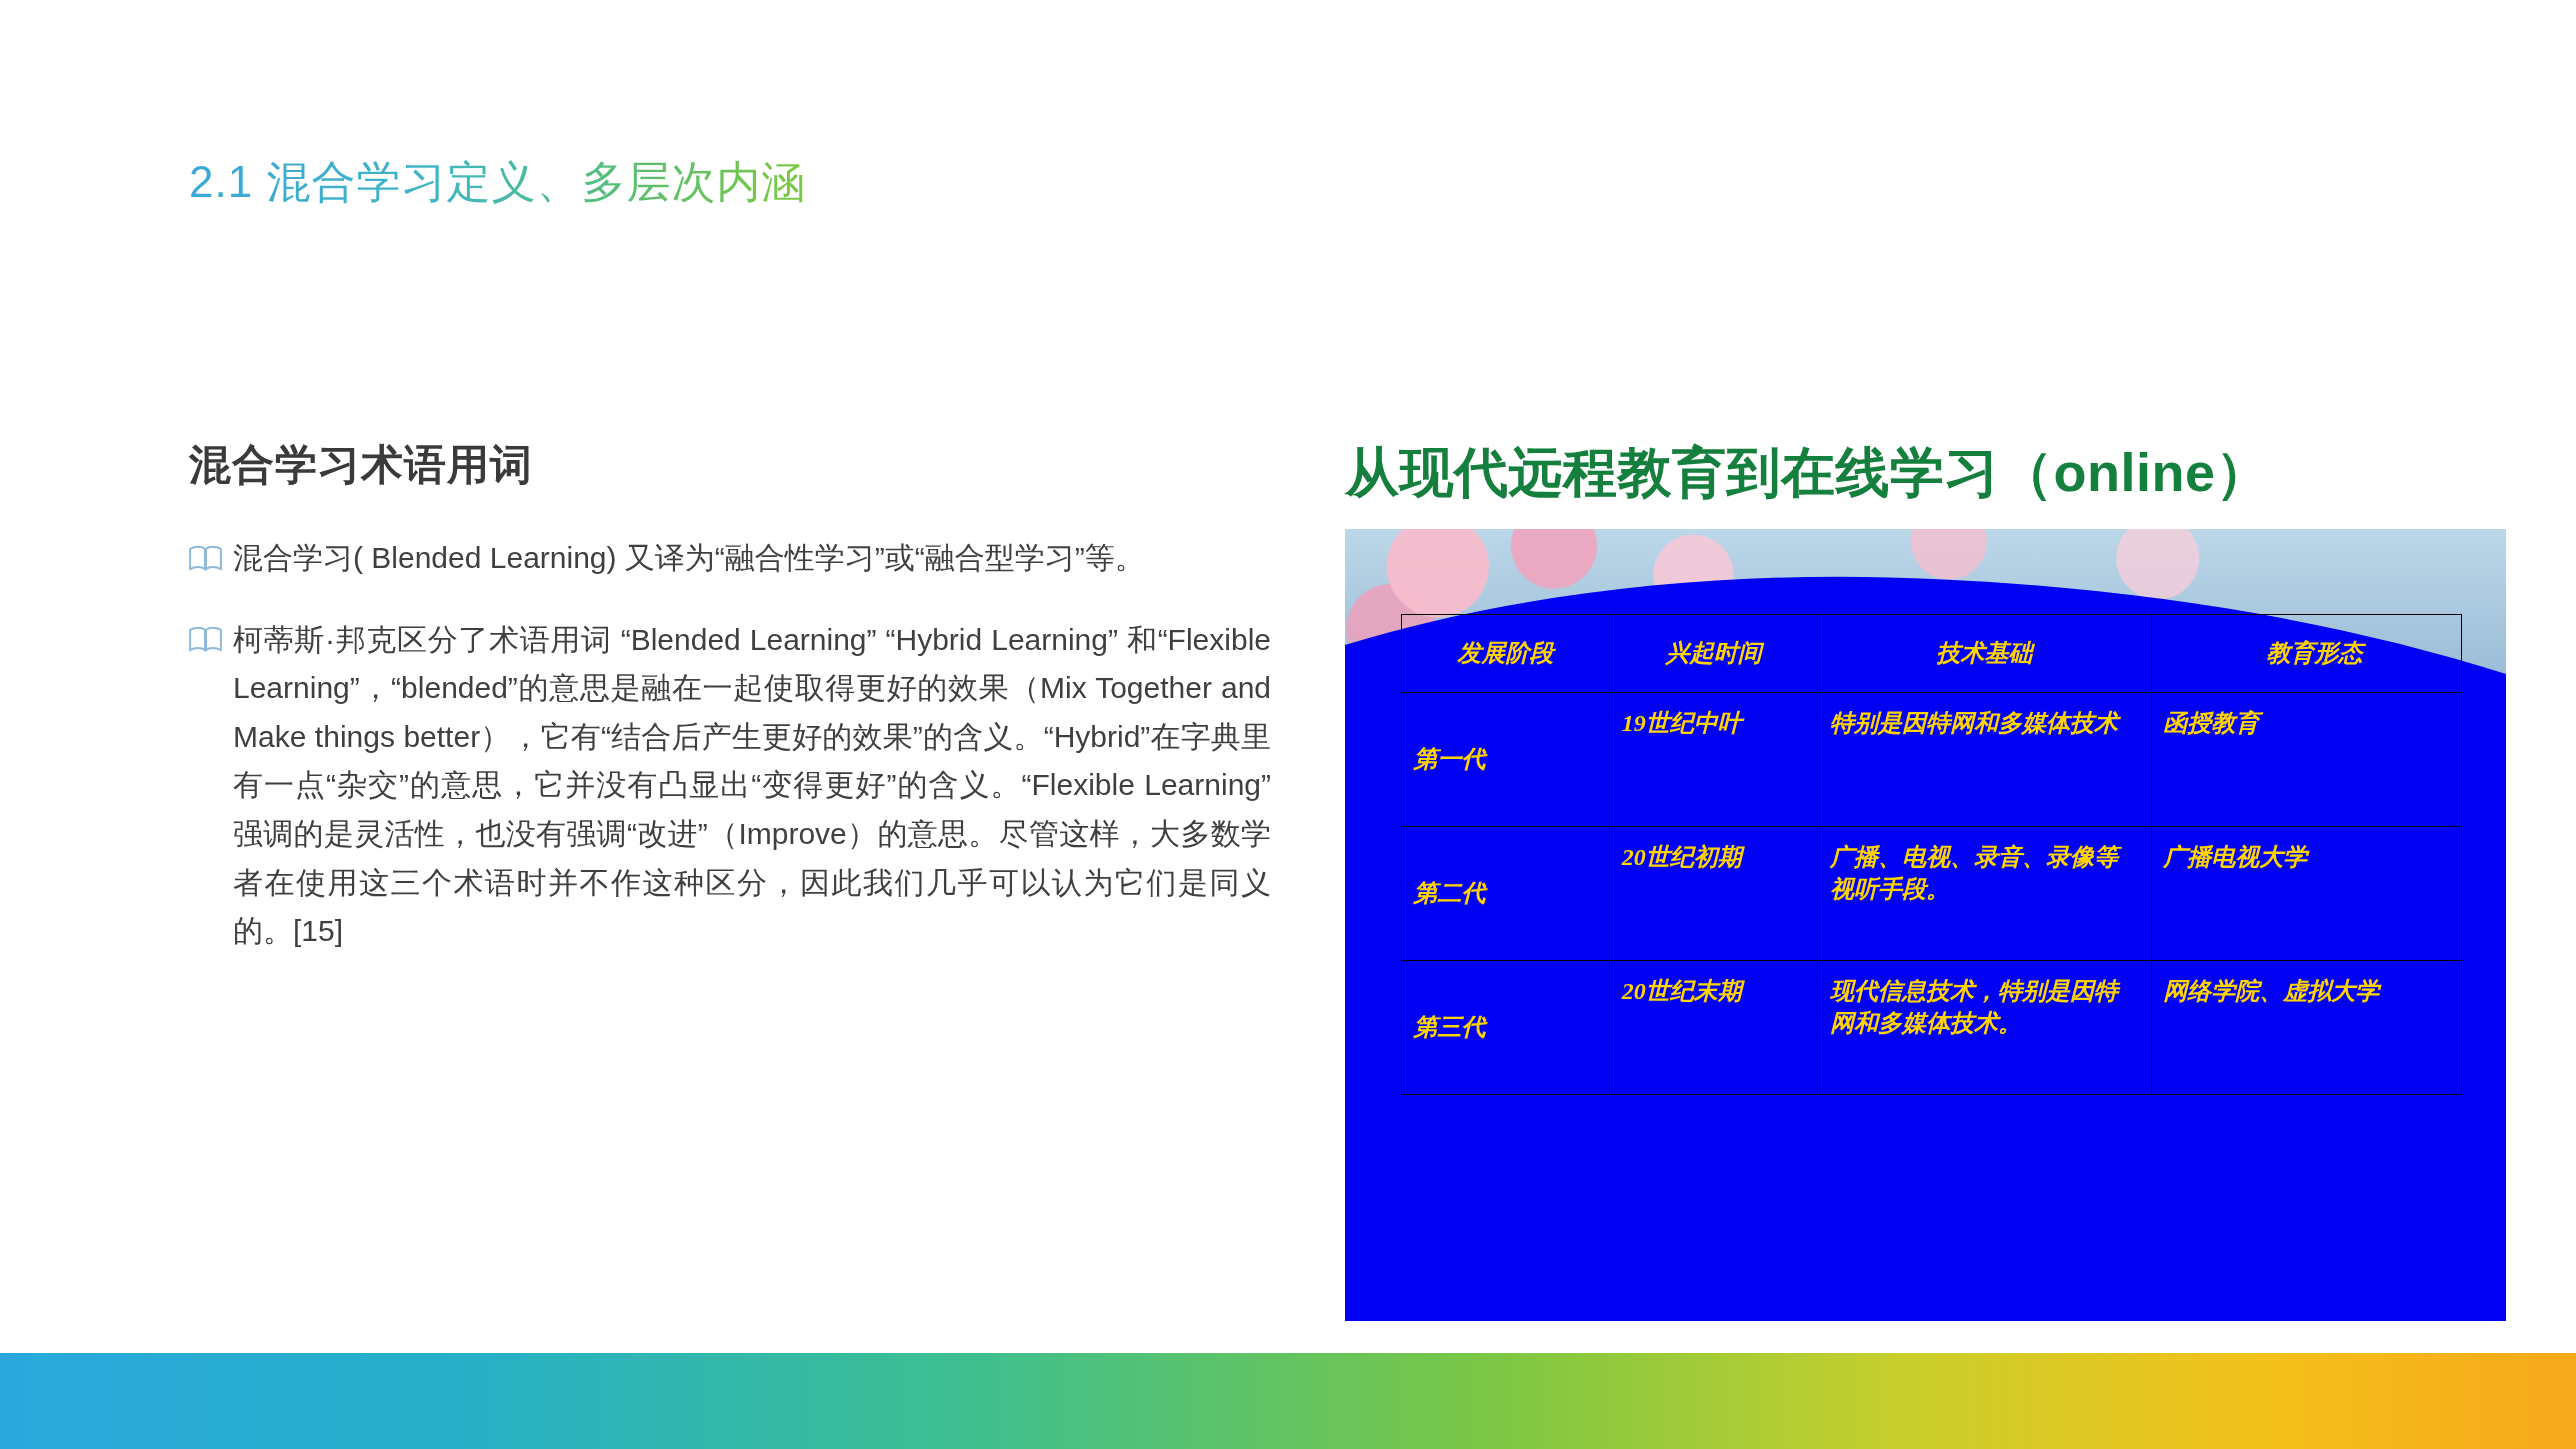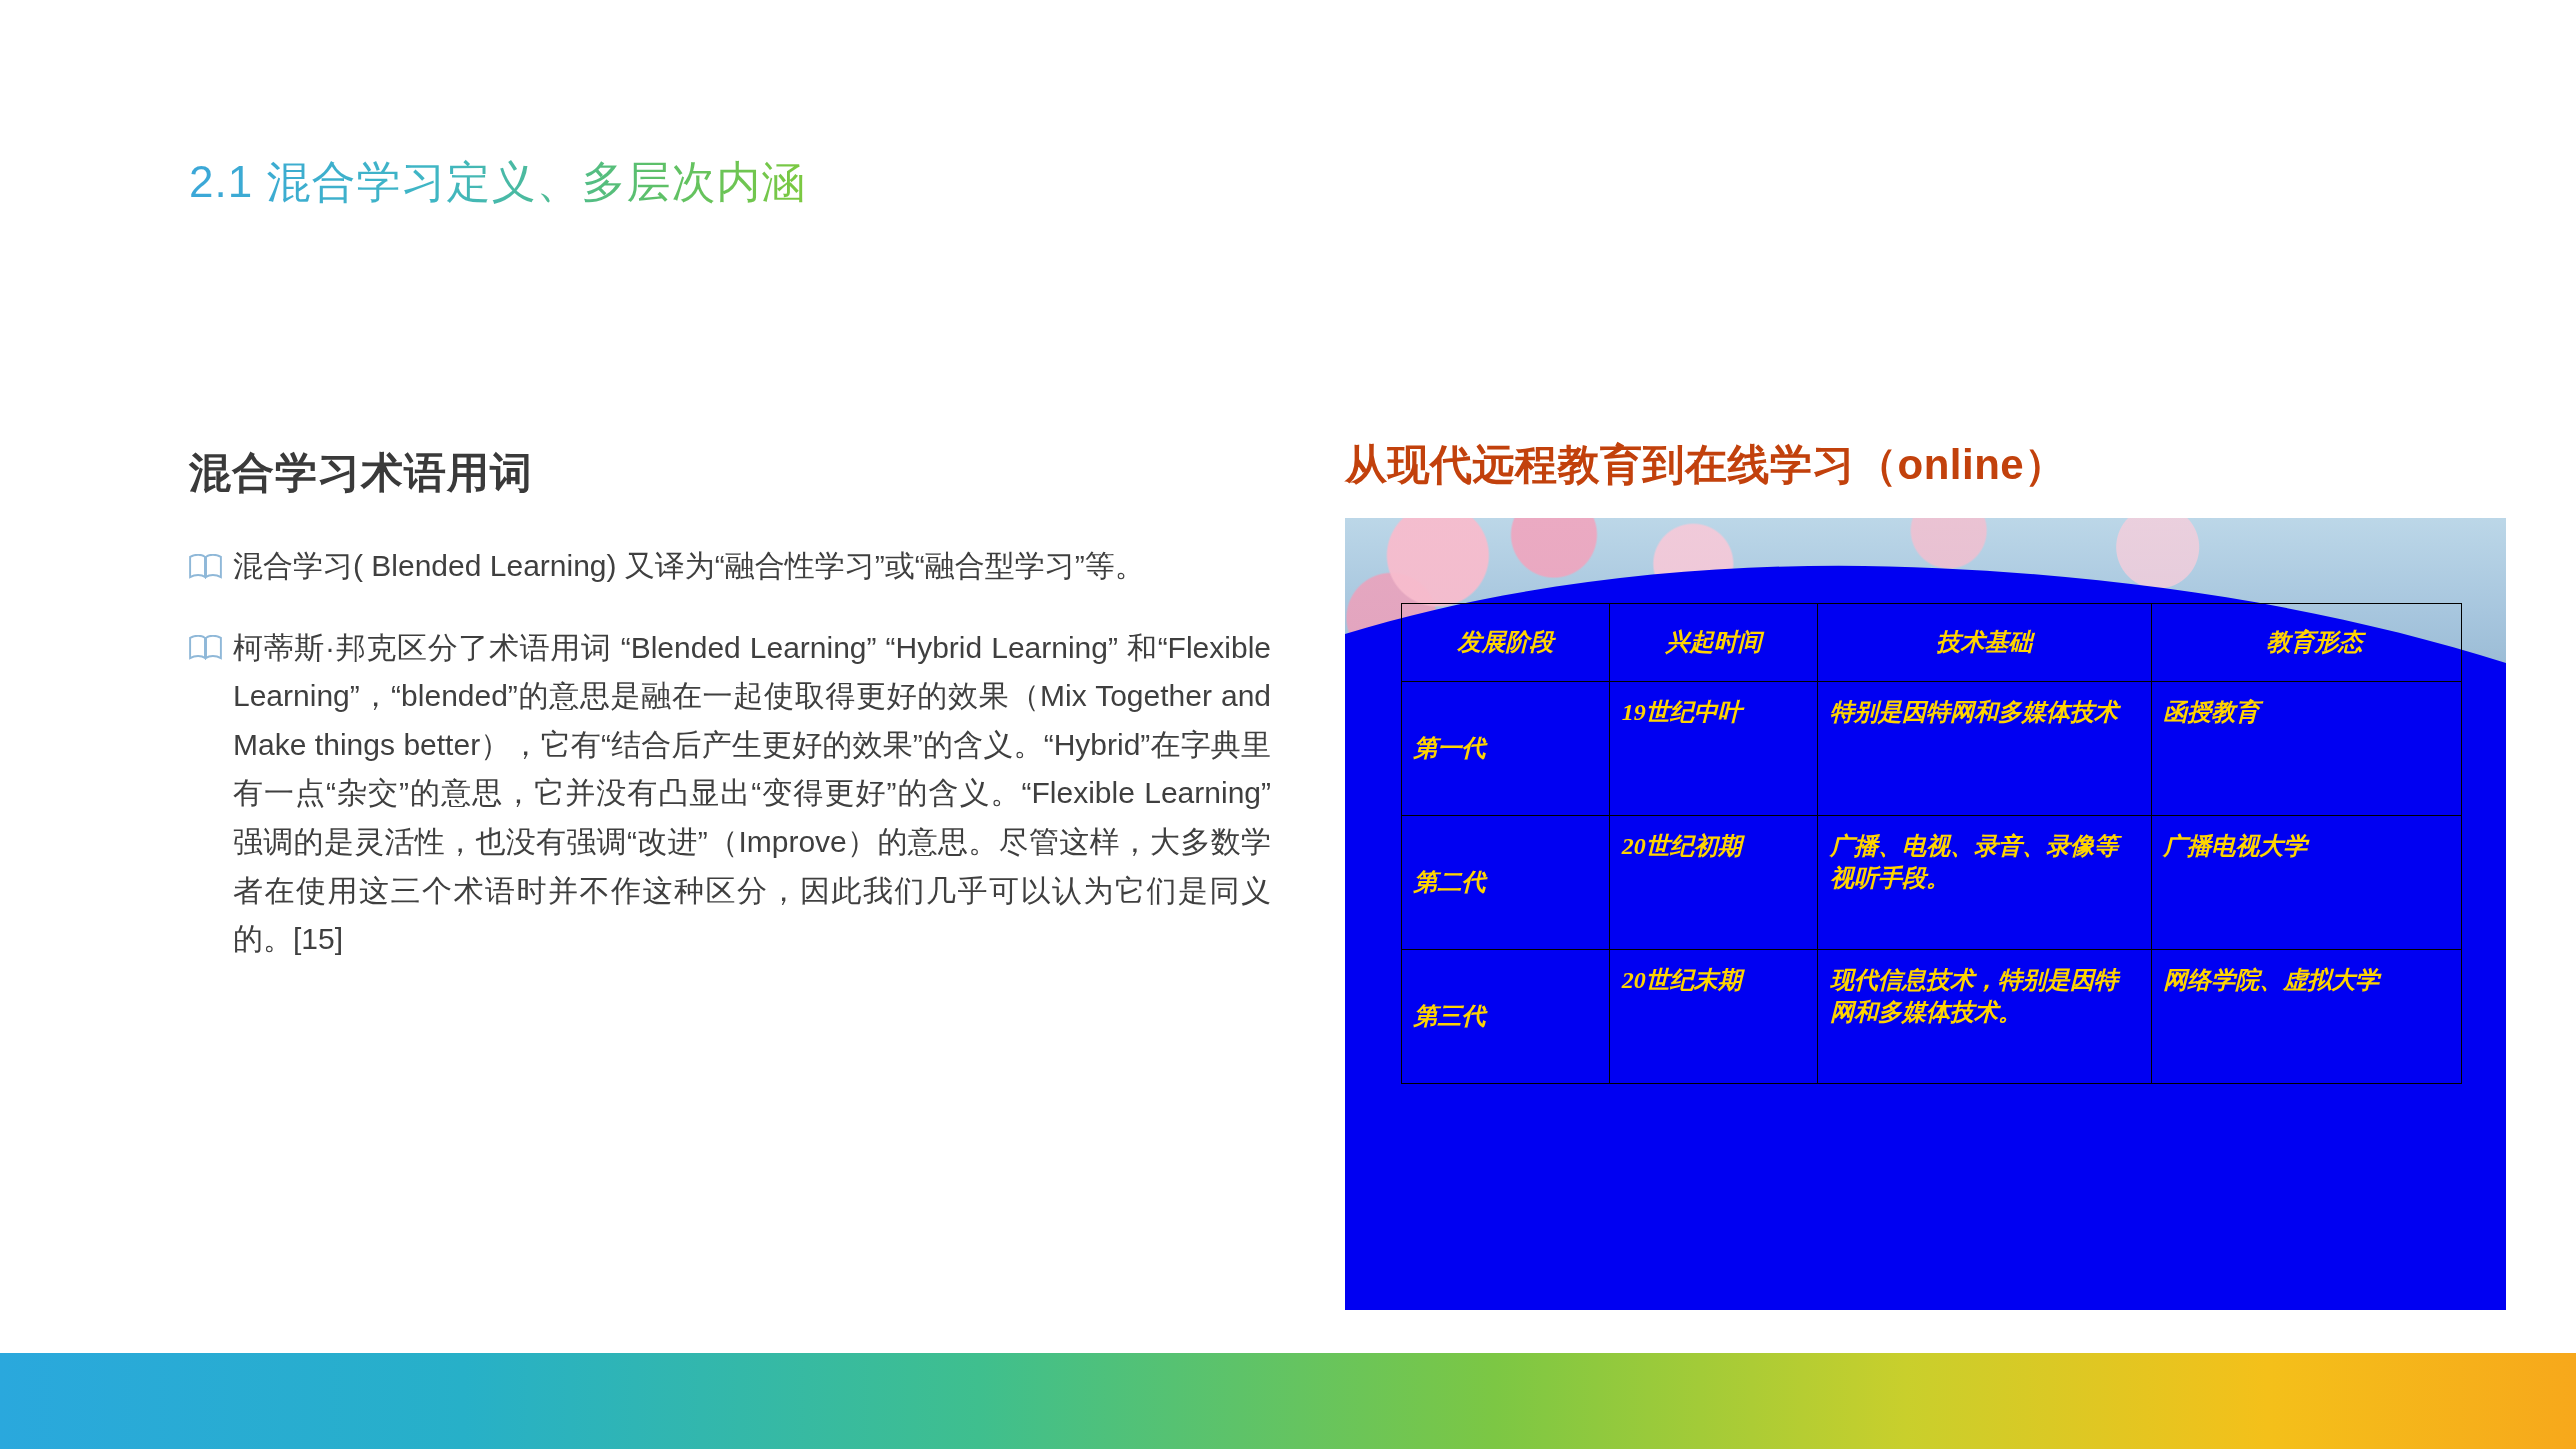--- a/index.html
+++ b/index.html
@@ -36,21 +36,20 @@
     left: 189px;
     top: 437px;
     width: 1082px;
   }
   #left-heading {
     font-size: 42px;
     font-weight: bold;
     color: #3a3a3a;
     margin-bottom: 41px;
     letter-spacing: 1px;
-    margin-top: 8px;
   }
   .bullet-row {
     display: flex;
     align-items: flex-start;
     margin-bottom: 33px;
   }
   .bullet-icon {
     flex: 0 0 auto;
     width: 44px;
     padding-top: 11.6px;
@@ -66,26 +65,26 @@
   }
 
   
   #right-col {
     position: absolute;
     left: 1345px;
     top: 437px;
     width: 1091px;
   }
   #right-heading {
-    font-size: 42px;
+    font-size: 54px;
     font-weight: bold;
-    color: #c2410c;
+    color: #15803d;
     letter-spacing: 0.5px;
     white-space: nowrap;
-    margin-bottom: 25px;
+    margin-bottom: 19px;
   }
 
   
   #figure {
     position: relative;
     width: 1161px;
     height: 792px;
     overflow: hidden;
     background: #0000f2;
   }

